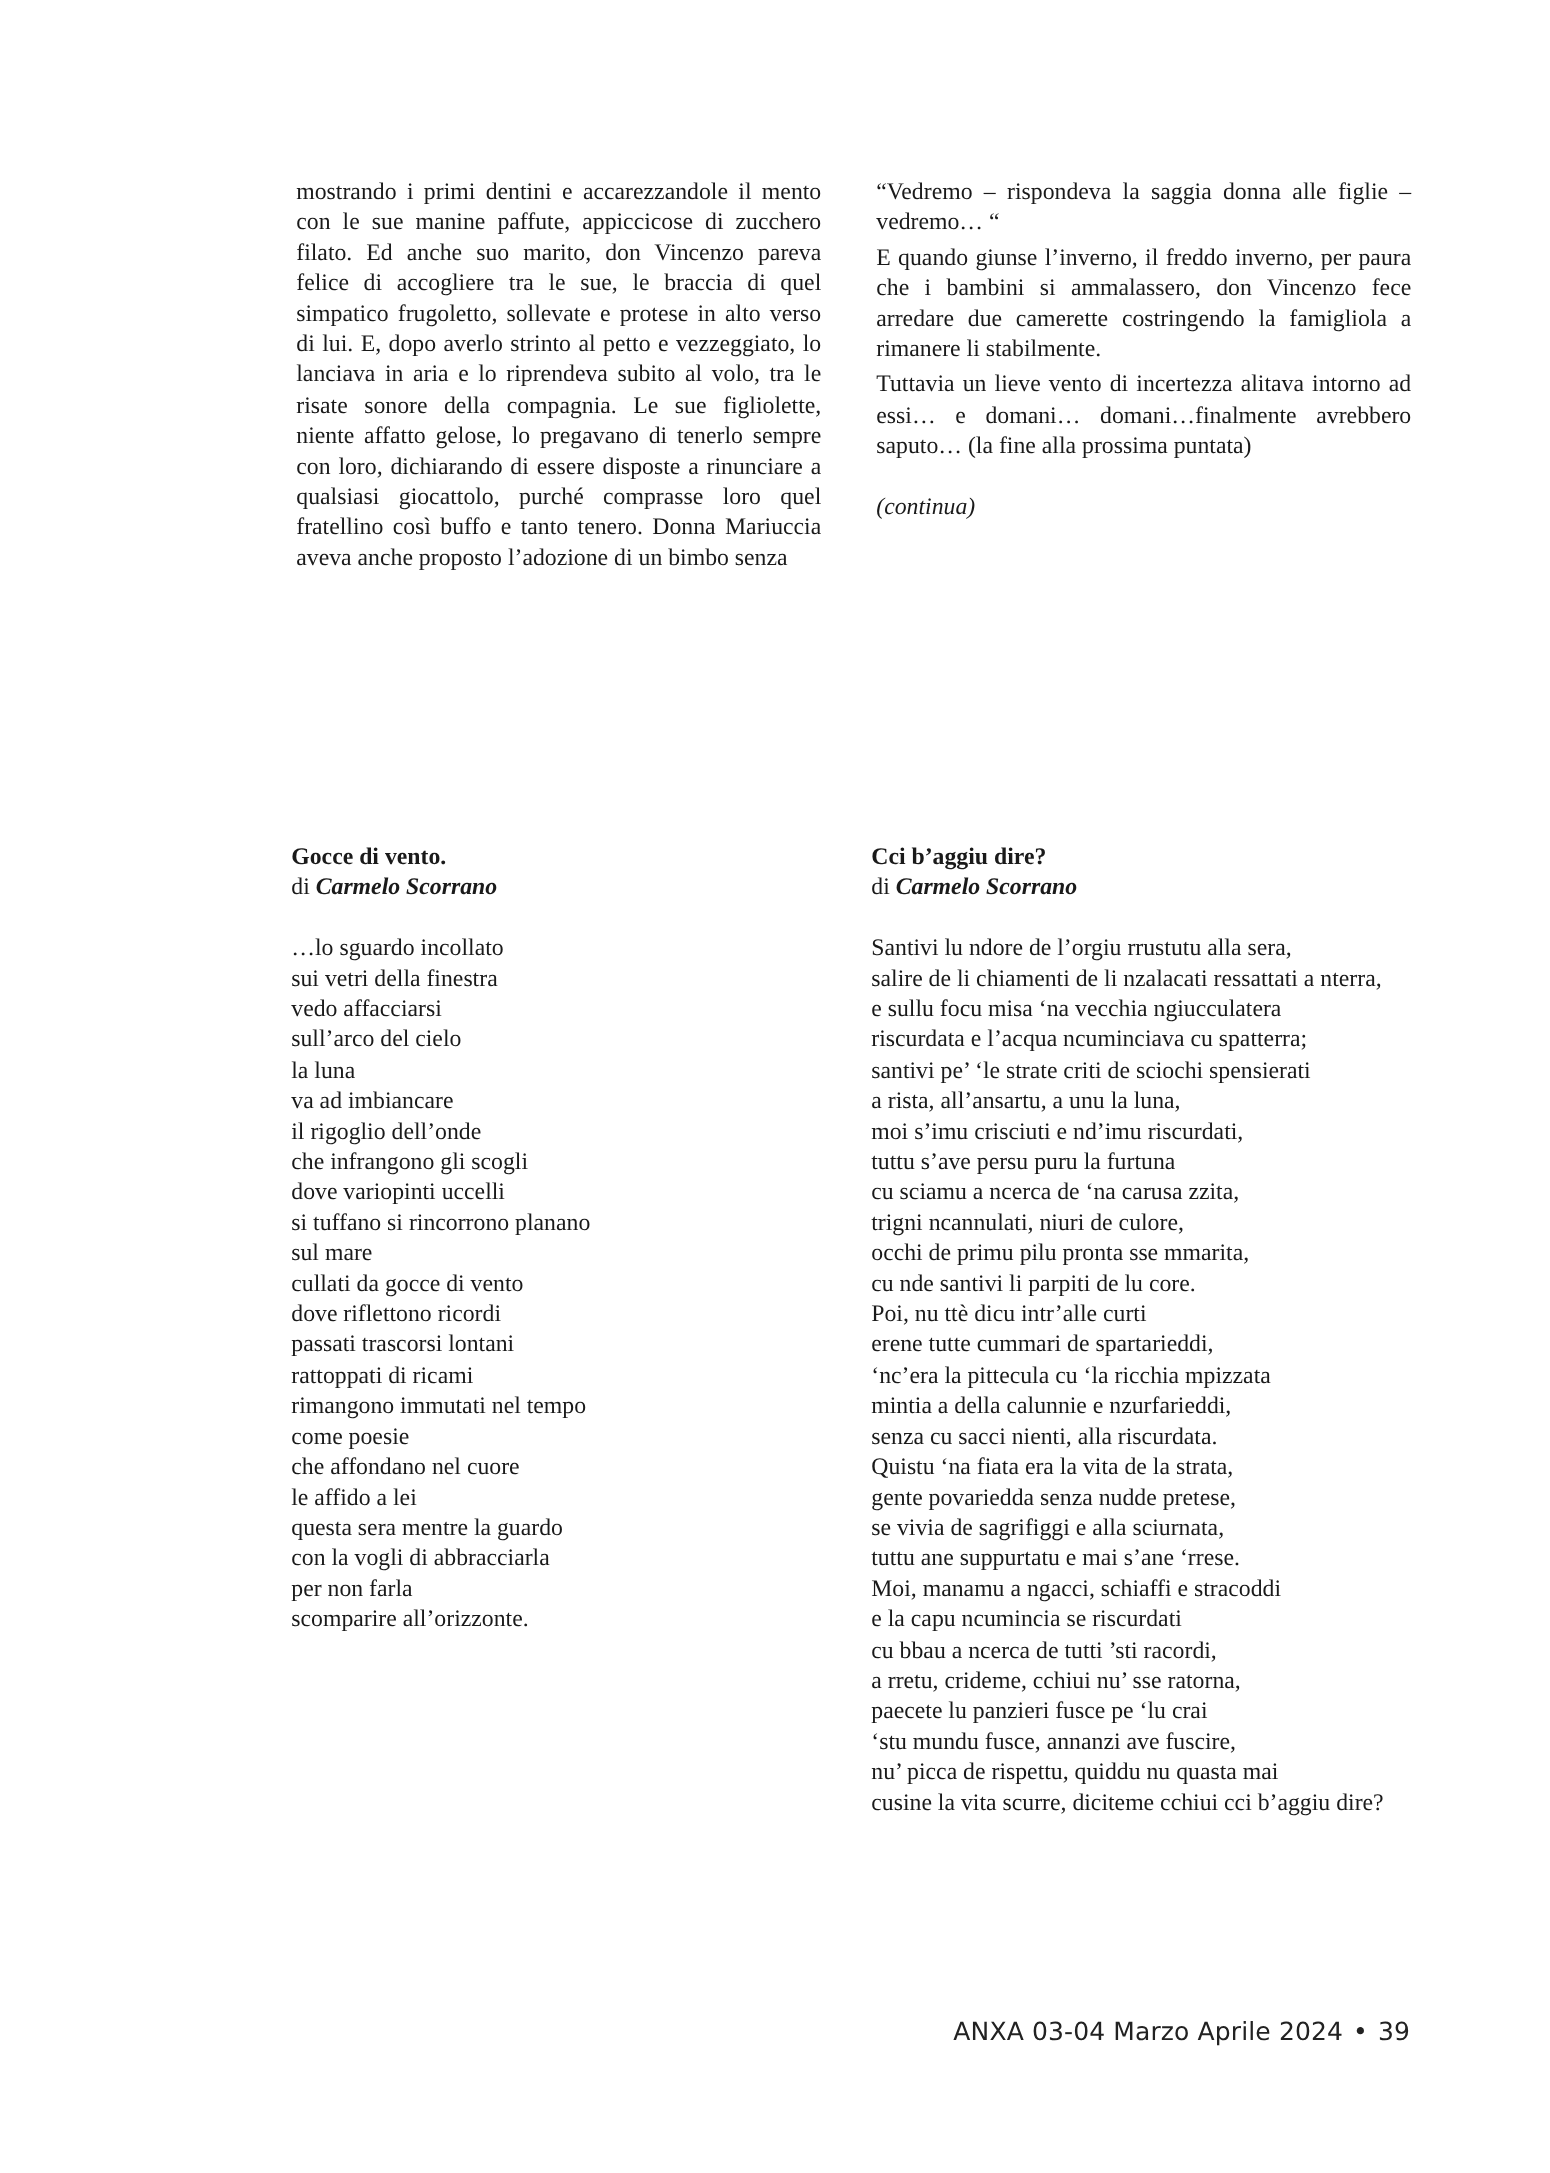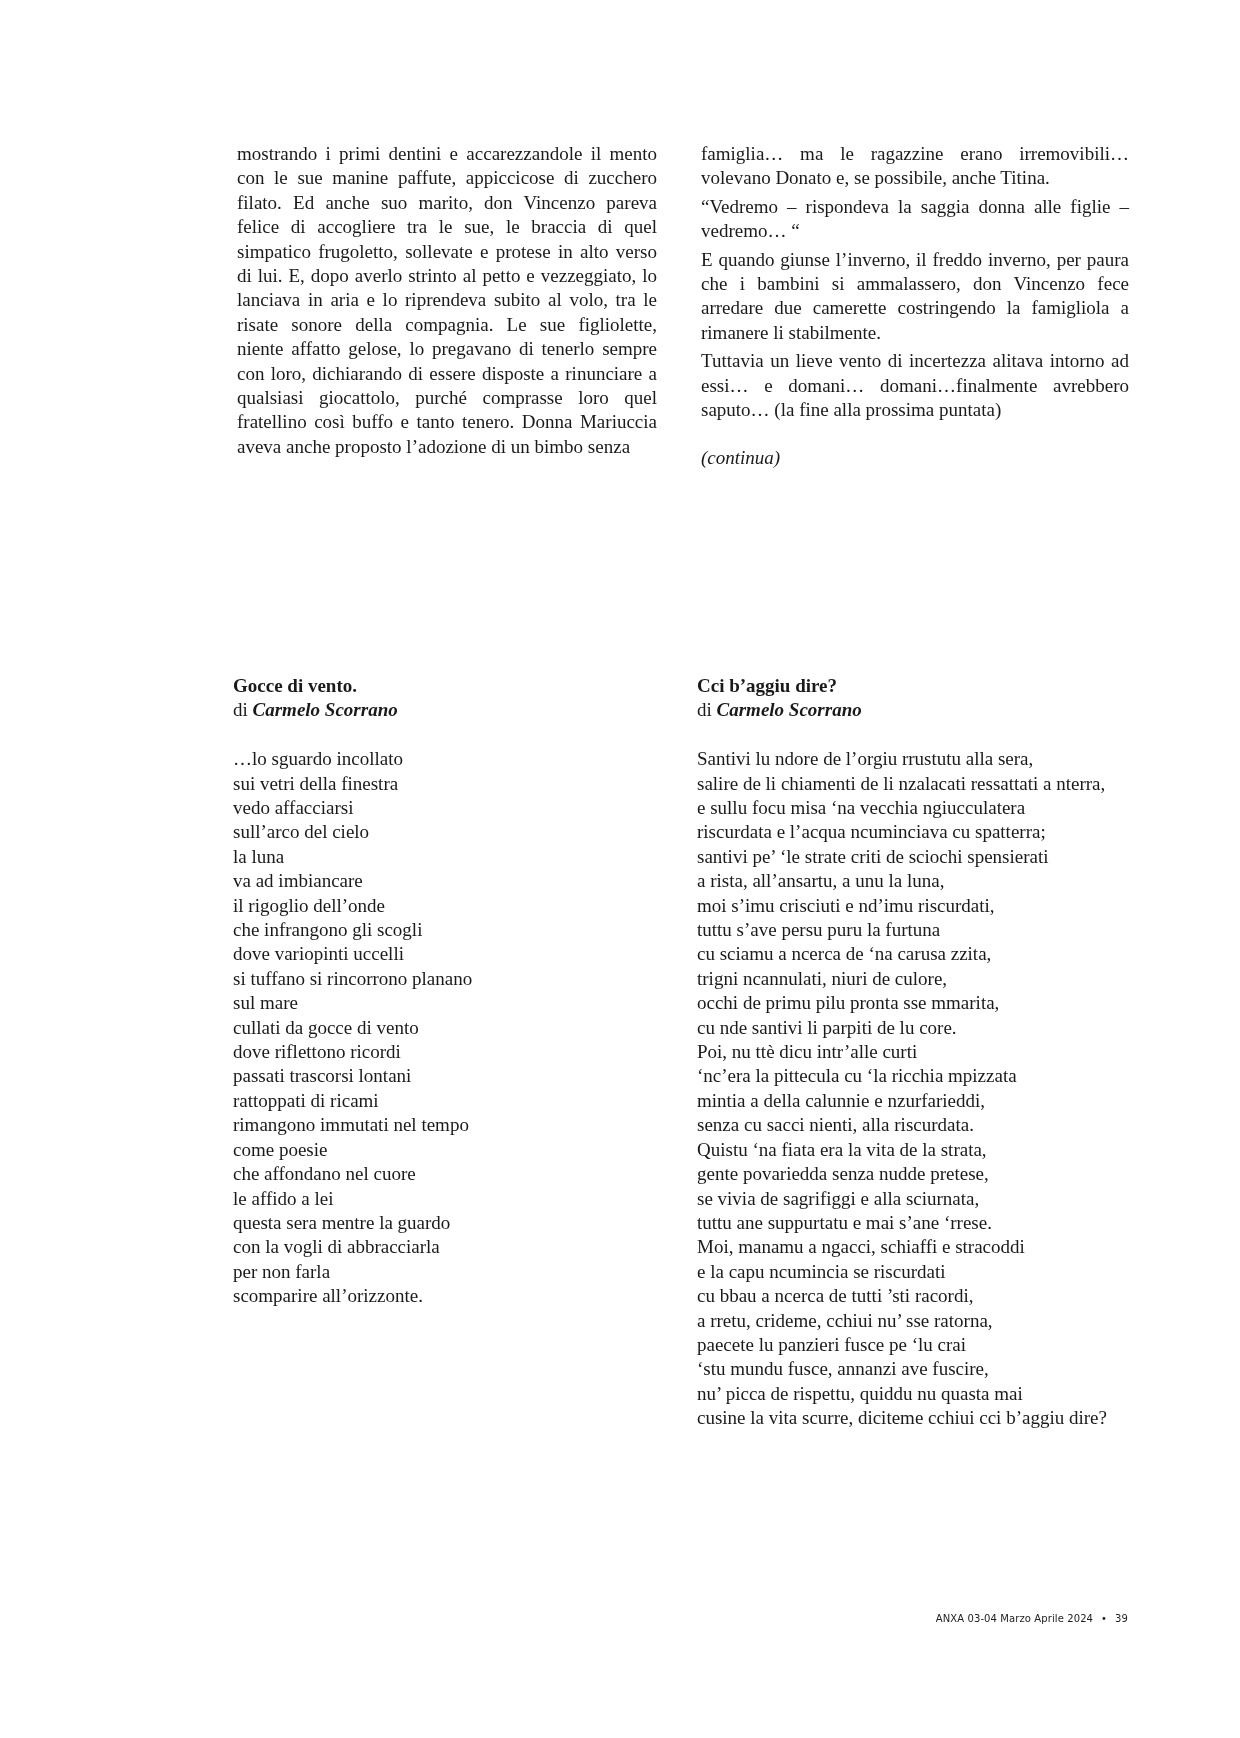--- a/index.html
+++ b/index.html
@@ -61,37 +61,36 @@
     #poem-right {
       left: 697px;
       top: 674px;
       width: 480px;
     }
     #footer {
       position: absolute;
       right: 112px;
       top: 1613px;
       font-family: "DejaVu Sans", "Liberation Sans", sans-serif;
-      font-size: 10px;
+      font-size: 20px;
       color: #222;
       letter-spacing: 0.1px;
     }
     #footer .bullet {
       margin: 0 8px;
     }
   </style>
 </head>
 <body>
 
 <div id="col-left-prose" class="col prose">
   <p>mostrando i primi dentini e accarezzandole il mento con le sue manine paffute, appiccicose di zucchero filato. Ed anche suo marito, don Vincenzo pareva felice di accogliere tra le sue, le braccia di quel simpatico frugoletto, sollevate e protese in alto verso di lui. E, dopo averlo strinto al petto e vezzeggiato, lo lanciava in aria e lo riprendeva subito al volo, tra le risate sonore della compagnia. Le sue figliolette, niente affatto gelose, lo pregavano di tenerlo sempre con loro, dichiarando di essere disposte a rinunciare a qualsiasi giocattolo, purché comprasse loro quel fratellino così buffo e tanto tenero. Donna Mariuccia aveva anche proposto l’adozione di un bimbo senza</p>
 </div>
 
 <div id="col-right-prose" class="col prose">
-  <p>famiglia… ma le ragazzine erano irremovibili… volevano Donato e, se possibile, anche Titina.</p>
   <p>“Vedremo – rispondeva la saggia donna alle figlie – vedremo… “</p>
   <p>E quando giunse l’inverno, il freddo inverno, per paura che i bambini si ammalassero, don Vincenzo fece arredare due camerette costringendo la famigliola a rimanere li stabilmente.</p>
   <p>Tuttavia un lieve vento di incertezza alitava intorno ad essi… e domani… domani…finalmente avrebbero saputo… (la fine alla prossima puntata)</p>
   <p class="continua">(continua)</p>
 </div>
 
 <div id="poem-left" class="col poem">
   <div class="poem-title">Gocce di vento.</div>
   <div class="poem-byline"><span>di </span><span class="author">Carmelo Scorrano</span></div>
   <div class="poem-lines">
@@ -131,20 +130,21 @@
     <div class="poem-line">riscurdata e l’acqua ncuminciava cu spatterra;</div>
     <div class="poem-line">santivi pe’ ‘le strate criti de sciochi spensierati</div>
     <div class="poem-line">a rista, all’ansartu, a unu la luna,</div>
     <div class="poem-line">moi s’imu crisciuti e nd’imu riscurdati,</div>
     <div class="poem-line">tuttu s’ave persu puru la furtuna</div>
     <div class="poem-line">cu sciamu a ncerca de ‘na carusa zzita,</div>
     <div class="poem-line">trigni ncannulati, niuri de culore,</div>
     <div class="poem-line">occhi de primu pilu pronta sse mmarita,</div>
     <div class="poem-line">cu nde santivi li parpiti de lu core.</div>
     <div class="poem-line">Poi, nu ttè dicu intr’alle curti</div>
+    <div class="poem-line">erene tutte cummari de spartarieddi,</div>
     <div class="poem-line">‘nc’era la pittecula cu ‘la ricchia mpizzata</div>
     <div class="poem-line">mintia a della calunnie e nzurfarieddi,</div>
     <div class="poem-line">senza cu sacci nienti, alla riscurdata.</div>
     <div class="poem-line">Quistu ‘na fiata era la vita de la strata,</div>
     <div class="poem-line">gente povariedda senza nudde pretese,</div>
     <div class="poem-line">se vivia de sagrifiggi e alla sciurnata,</div>
     <div class="poem-line">tuttu ane suppurtatu e mai s’ane ‘rrese.</div>
     <div class="poem-line">Moi, manamu a ngacci, schiaffi e stracoddi</div>
     <div class="poem-line">e la capu ncumincia se riscurdati</div>
     <div class="poem-line">cu bbau a ncerca de tutti ’sti racordi,</div>

